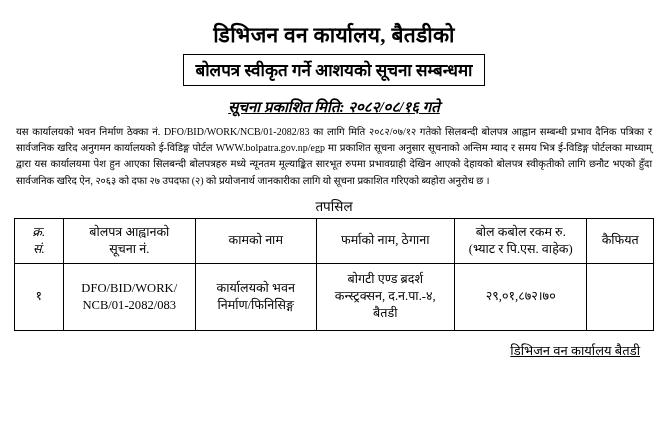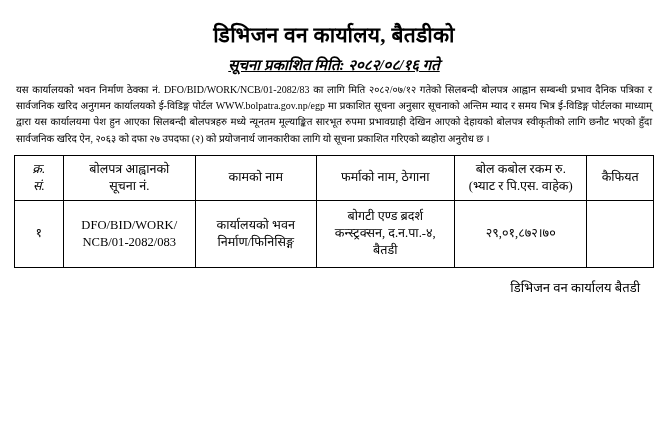--- a/index.html
+++ b/index.html
@@ -86,34 +86,39 @@
   .cell-lines { display: block; }
   .row-data td {
     height: 58px;
     font-size: 12.8px;
   }
   .footer {
     text-align: right;
     font-size: 13px;
     margin-top: 10px;
     padding-right: 14px;
+    text-decoration: underline;
   }
 </style>
 </head>
 <body>
 
 <div class="page">
 
   <div class="title">डिभिजन वन कार्यालय, बैतडीको</div>
 
+  <div class="subtitle-wrap">
+    <span class="subtitle">बोलपत्र स्वीकृत गर्ने आशयको सूचना सम्बन्धमा</span>
+  </div>
 
   <div class="notice-line">सूचना प्रकाशित मिति: २०८२/०८/१६ गते</div>
 
   <div class="body-text">यस कार्यालयको भवन निर्माण ठेक्का नं. DFO/BID/WORK/NCB/01-2082/83 का लागि मिति २०८२/०७/१२ गतेको सिलबन्दी बोलपत्र आह्वान सम्बन्धी प्रभाव दैनिक पत्रिका र सार्वजनिक खरिद अनुगमन कार्यालयको ई-विडिङ्ग पोर्टल WWW.bolpatra.gov.np/egp मा प्रकाशित सूचना अनुसार सूचनाको अन्तिम म्याद र समय भित्र ई-विडिङ्ग पोर्टलका माध्याम् द्वारा यस कार्यालयमा पेश हुन आएका सिलबन्दी बोलपत्रहरु मध्ये न्यूनतम मूल्याङ्कित सारभूत रुपमा प्रभावग्राही देखिन आएको देहायको बोलपत्र स्वीकृतीको लागि छनौट भएको हुँदा सार्वजनिक खरिद ऐन, २०६३ को दफा २७ उपदफा (२) को प्रयोजनार्थ जानकारीका लागि यो सूचना प्रकाशित गरिएको ब्यहोरा अनुरोध छ ।</div>
 
+  <div class="tapasil">तपसिल</div>
 
   <table class="detail">
     <thead>
       <tr>
         <th class="col-sn">
           <span class="cell-lines">क्र.</span>
           <span class="cell-lines">सं.</span>
         </th>
         <th class="col-notice">
           <span class="cell-lines">बोलपत्र आह्वानको</span>

